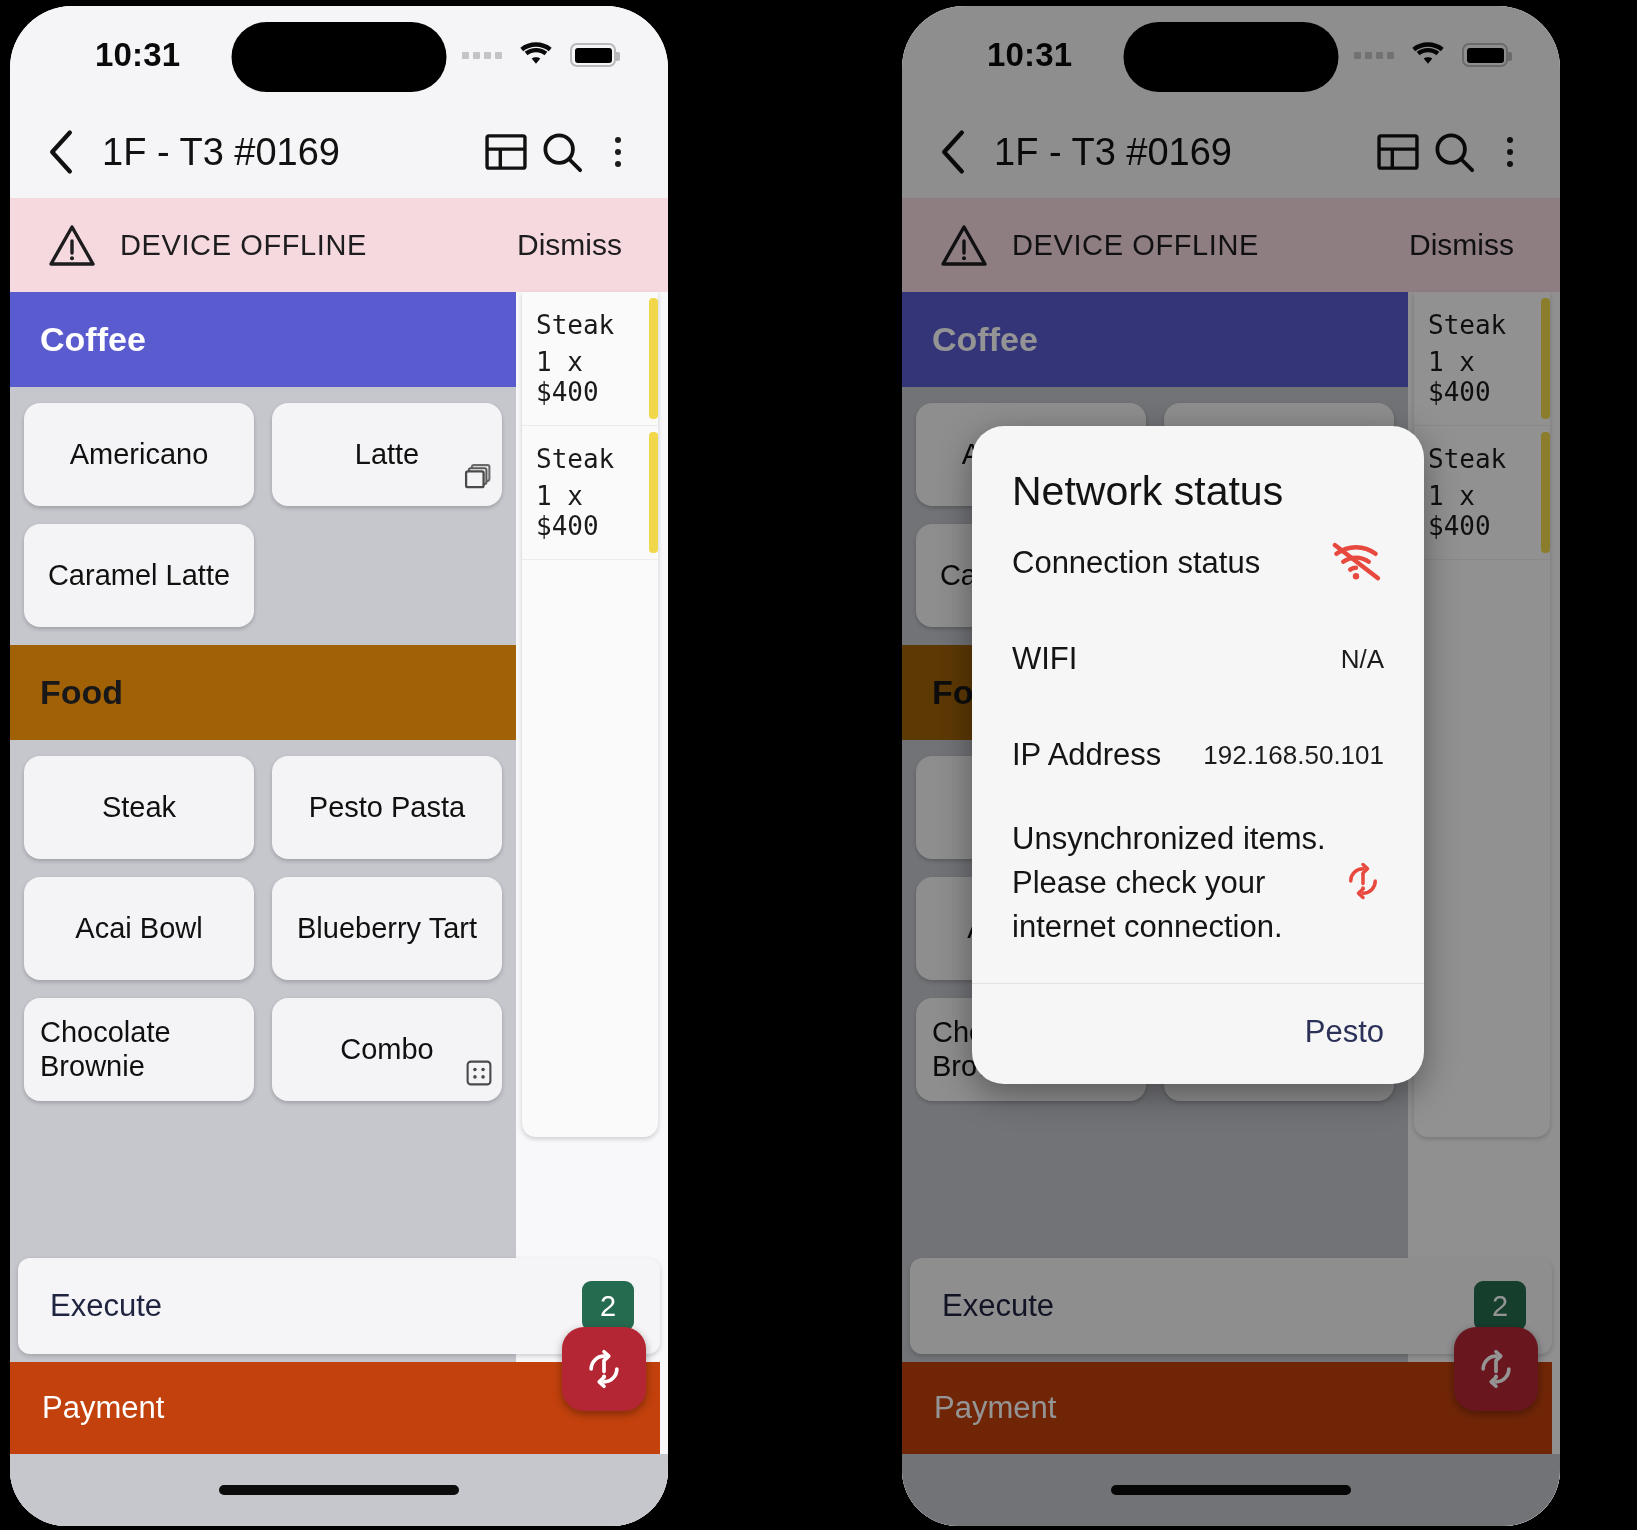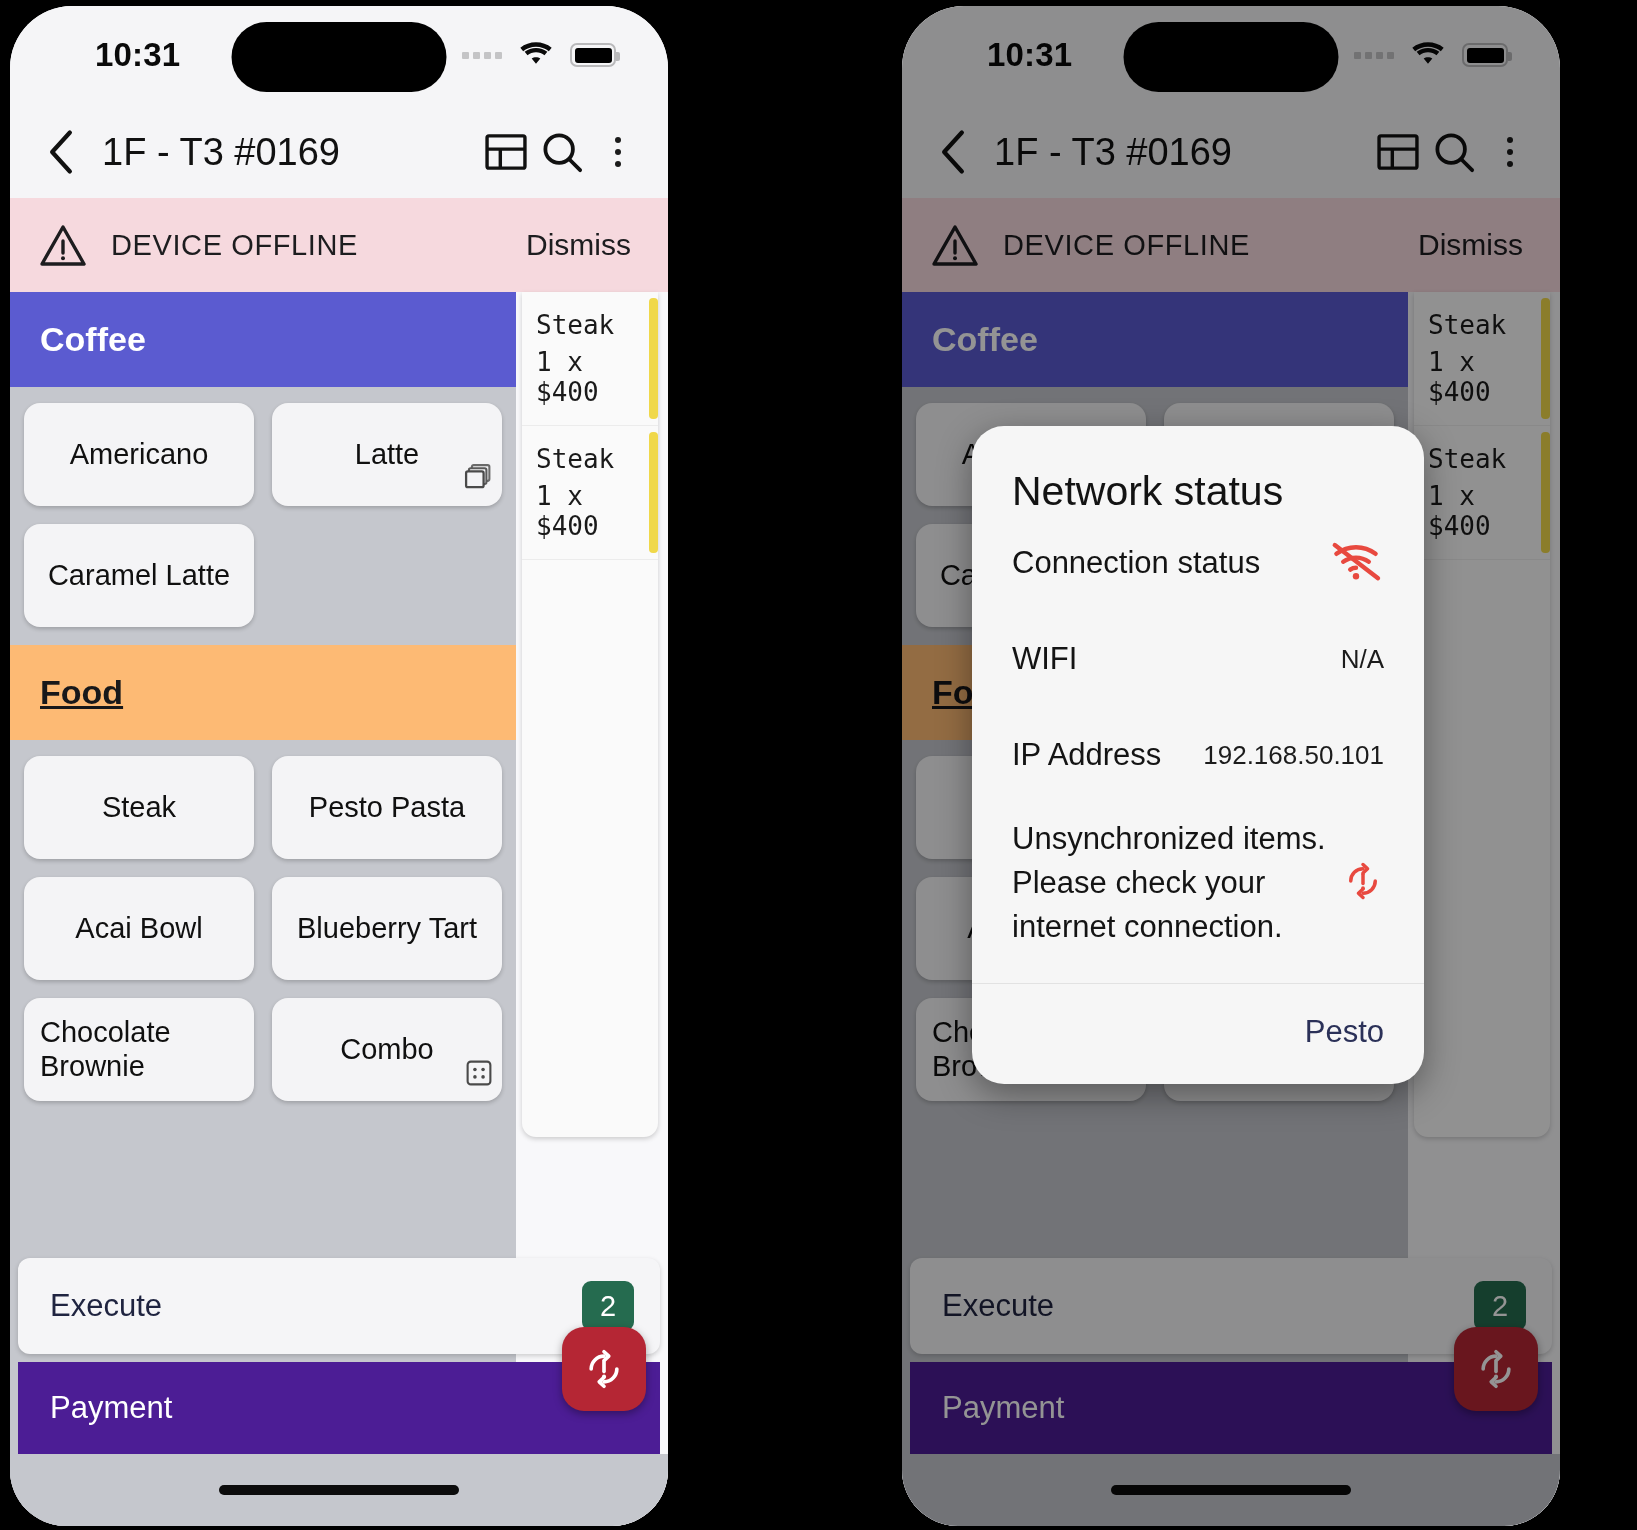--- a/index.html
+++ b/index.html
@@ -73,21 +73,21 @@
     font-size: 38px; color: #111; margin-left: 18px; white-space: nowrap;
   }
   .appbar .spacer { flex: 1; }
   .appbar .act { width: 56px; height: 56px; display:flex; align-items:center; justify-content:center; }
   .kebab { display:flex; flex-direction:column; gap:6px; align-items:center; }
   .kebab i { width: 6px; height: 6px; border-radius: 50%; background: #1b1b1b; display:block; }
 
   
   .banner {
     height: 94px; background: #f6d9de;
-    display: flex; align-items: center; padding: 0 27px;
+    display: flex; align-items: center; padding: 0 36px;
   }
   .banner .warn { width: 52px; display:flex; align-items:center; justify-content:center; }
   .banner .btext {
     margin-left: 22px; font-size: 29px; color: #1d1d1f; letter-spacing: .6px;
   }
   .banner .bspacer { flex: 1; }
   .banner .dismiss { font-size: 30px; color: #1d1d1f; padding-right: 10px; }
 
   
   .body {
@@ -100,21 +100,21 @@
     width: 506px; flex: none; overflow: hidden;
     background: #c5c7cd;
     position: relative;
   }
   .cat-header {
     height: 95px; display: flex; align-items: center;
     padding-left: 30px;
     font-size: 34px; font-weight: bold;
   }
   .cat-coffee { background: #5b5bd0; color: #fff; }
-  .cat-food   { background: #fdba74; color: #18181a; text-decoration: underline; }
+  .cat-food   { background: #a16207; color: #18181a; }
 
   .grid {
     display: grid; grid-template-columns: 1fr 1fr;
     gap: 18px; padding: 16px 14px 18px 14px;
   }
   .tile {
     position: relative;
     height: 103px; background: #f4f4f6; border-radius: 16px;
     display: flex; align-items: center; justify-content: center;
     font-size: 29px; font-weight: normal; color: #101010;
@@ -168,21 +168,21 @@
   }
   .execute-bar .lbl { font-size: 31px; color: #1f2440; text-align: right; }
   .execute-bar .sp { flex: 1; }
   .badge-count {
     min-width: 52px; height: 50px; background: #256b4f; color: #fff;
     border-radius: 9px; display:flex; align-items:center; justify-content:center;
     font-size: 29px; padding: 0 14px;
   }
   .payment-bar {
     position: relative;
-    margin: 8px 8px 0 8px; height: 92px; background: #4c1d95;
+    margin: 8px 8px 0 0; height: 92px; background: #c2410c;
     display: flex; align-items: center; padding: 0 26px 0 32px;
   }
   .payment-bar .lbl { font-size: 31px; color: #fff; }
   .payment-bar .sp { flex: 1; }
   .sync-fab {
     position: absolute; right: 14px; top: -35px;
     width: 84px; height: 84px; border-radius: 22px;
     background: #b52634; display:flex; align-items:center; justify-content:center;
     box-shadow: 0 3px 9px rgba(0,0,0,.35);
   }

